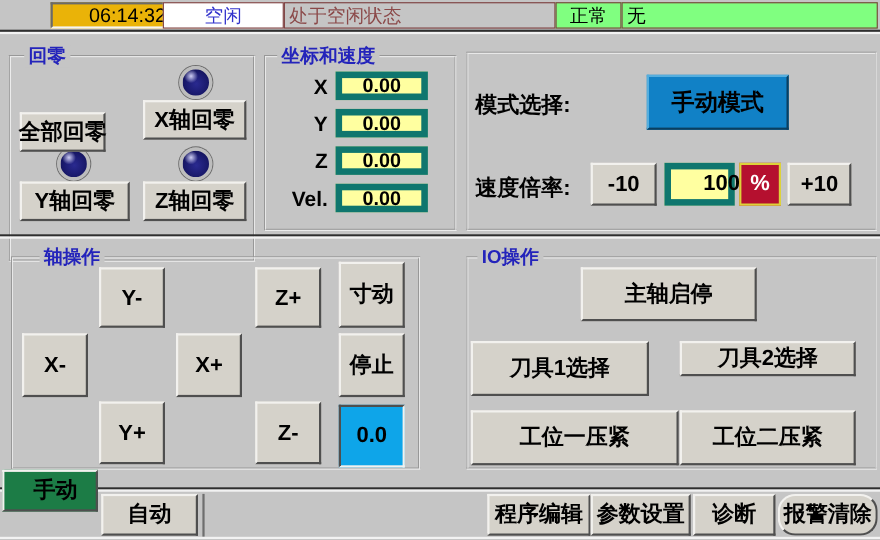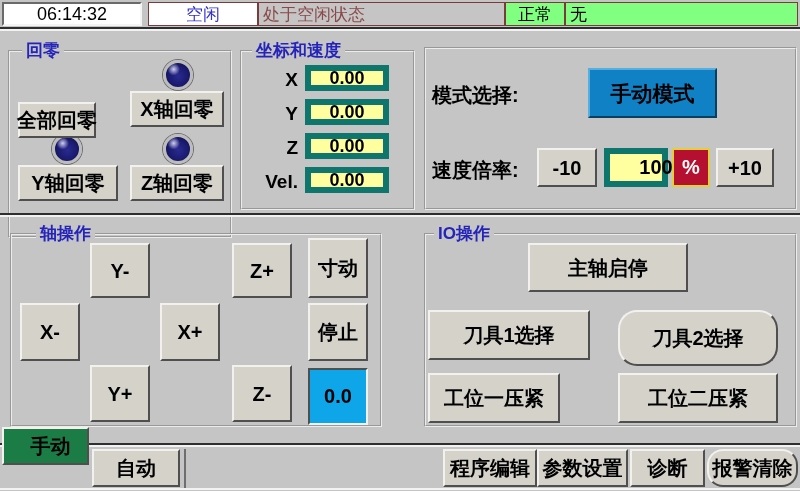--- a/index.html
+++ b/index.html
@@ -20,24 +20,24 @@
     cursor:pointer;user-select:none;white-space:nowrap;
   }
   .btn.blue{
     background:#1181c6;
     border-color:#55aede #0a3f60 #0a3f60 #55aede;
     font-size:21px;
   }
   .btn.green-tab{background:#1c7c46;}
   .timebox{
     position:absolute;box-sizing:border-box;
-    background:#ffffff;color:#000;
+    background:#eab308;color:#000;
     display:flex;align-items:center;justify-content:center;
     font-size:18px;
-    border:2px solid;border-color:#6a6a6a #f4f4f4 #f4f4f4 #6a6a6a;
+    border:2px solid;border-color:#6a6a6a #f4f4f4 #f4f4f4 #6a6a6a;margin-left:44px;
   }
   .statbox{
     position:absolute;box-sizing:border-box;
     display:flex;align-items:center;
     border:1px solid #7b3b3b;font-size:17px;color:#000;
     padding:0 4px;
   }
   .statbox.center{justify-content:center;}
   .groupbox{
     position:absolute;box-sizing:border-box;
@@ -167,23 +167,23 @@
 <div class="btn" style="left:232px;top:365px;width:60px;height:57px;">Z-</div>
 <div class="stepbox" style="left:308px;top:368px;width:60px;height:57px;">0.0</div>
 
 <div class="groupbox" style="left:424px;top:233px;width:373px;height:194px;">
   <span class="legend" style="left:8px;">IO操作</span>
 </div>
 
 <div class="btn" style="left:528px;top:243px;width:160px;height:49px;">主轴启停</div>
 
 <div class="btn" style="left:428px;top:310px;width:162px;height:50px;">刀具1选择</div>
-<div class="btn" style="left:618px;top:310px;width:160px;height:56px;border-radius:19px;">刀具2选择</div>
+<div class="btn" style="left:618px;top:310px;width:160px;height:32px;">刀具2选择</div>
 
-<div class="btn" style="left:428px;top:373px;width:132px;height:50px;">工位一压紧</div>
+<div class="btn" style="left:428px;top:373px;width:189px;height:50px;">工位一压紧</div>
 <div class="btn" style="left:618px;top:373px;width:160px;height:50px;">工位二压紧</div>
 
 <div class="hdiv-dark" style="top:443px;"></div>
 <div class="hdiv-light" style="top:445px;"></div>
 
 <div class="btn green-tab" style="left:2px;top:427px;width:87px;height:38px;padding-left:10px;">手动</div>
 <div class="btn" style="left:92px;top:449px;width:88px;height:38px;">自动</div>
 <div class="vsep" style="left:184px;top:449px;height:39px;"></div>
 
 <div class="btn" style="left:443px;top:449px;width:94px;height:38px;">程序编辑</div>

